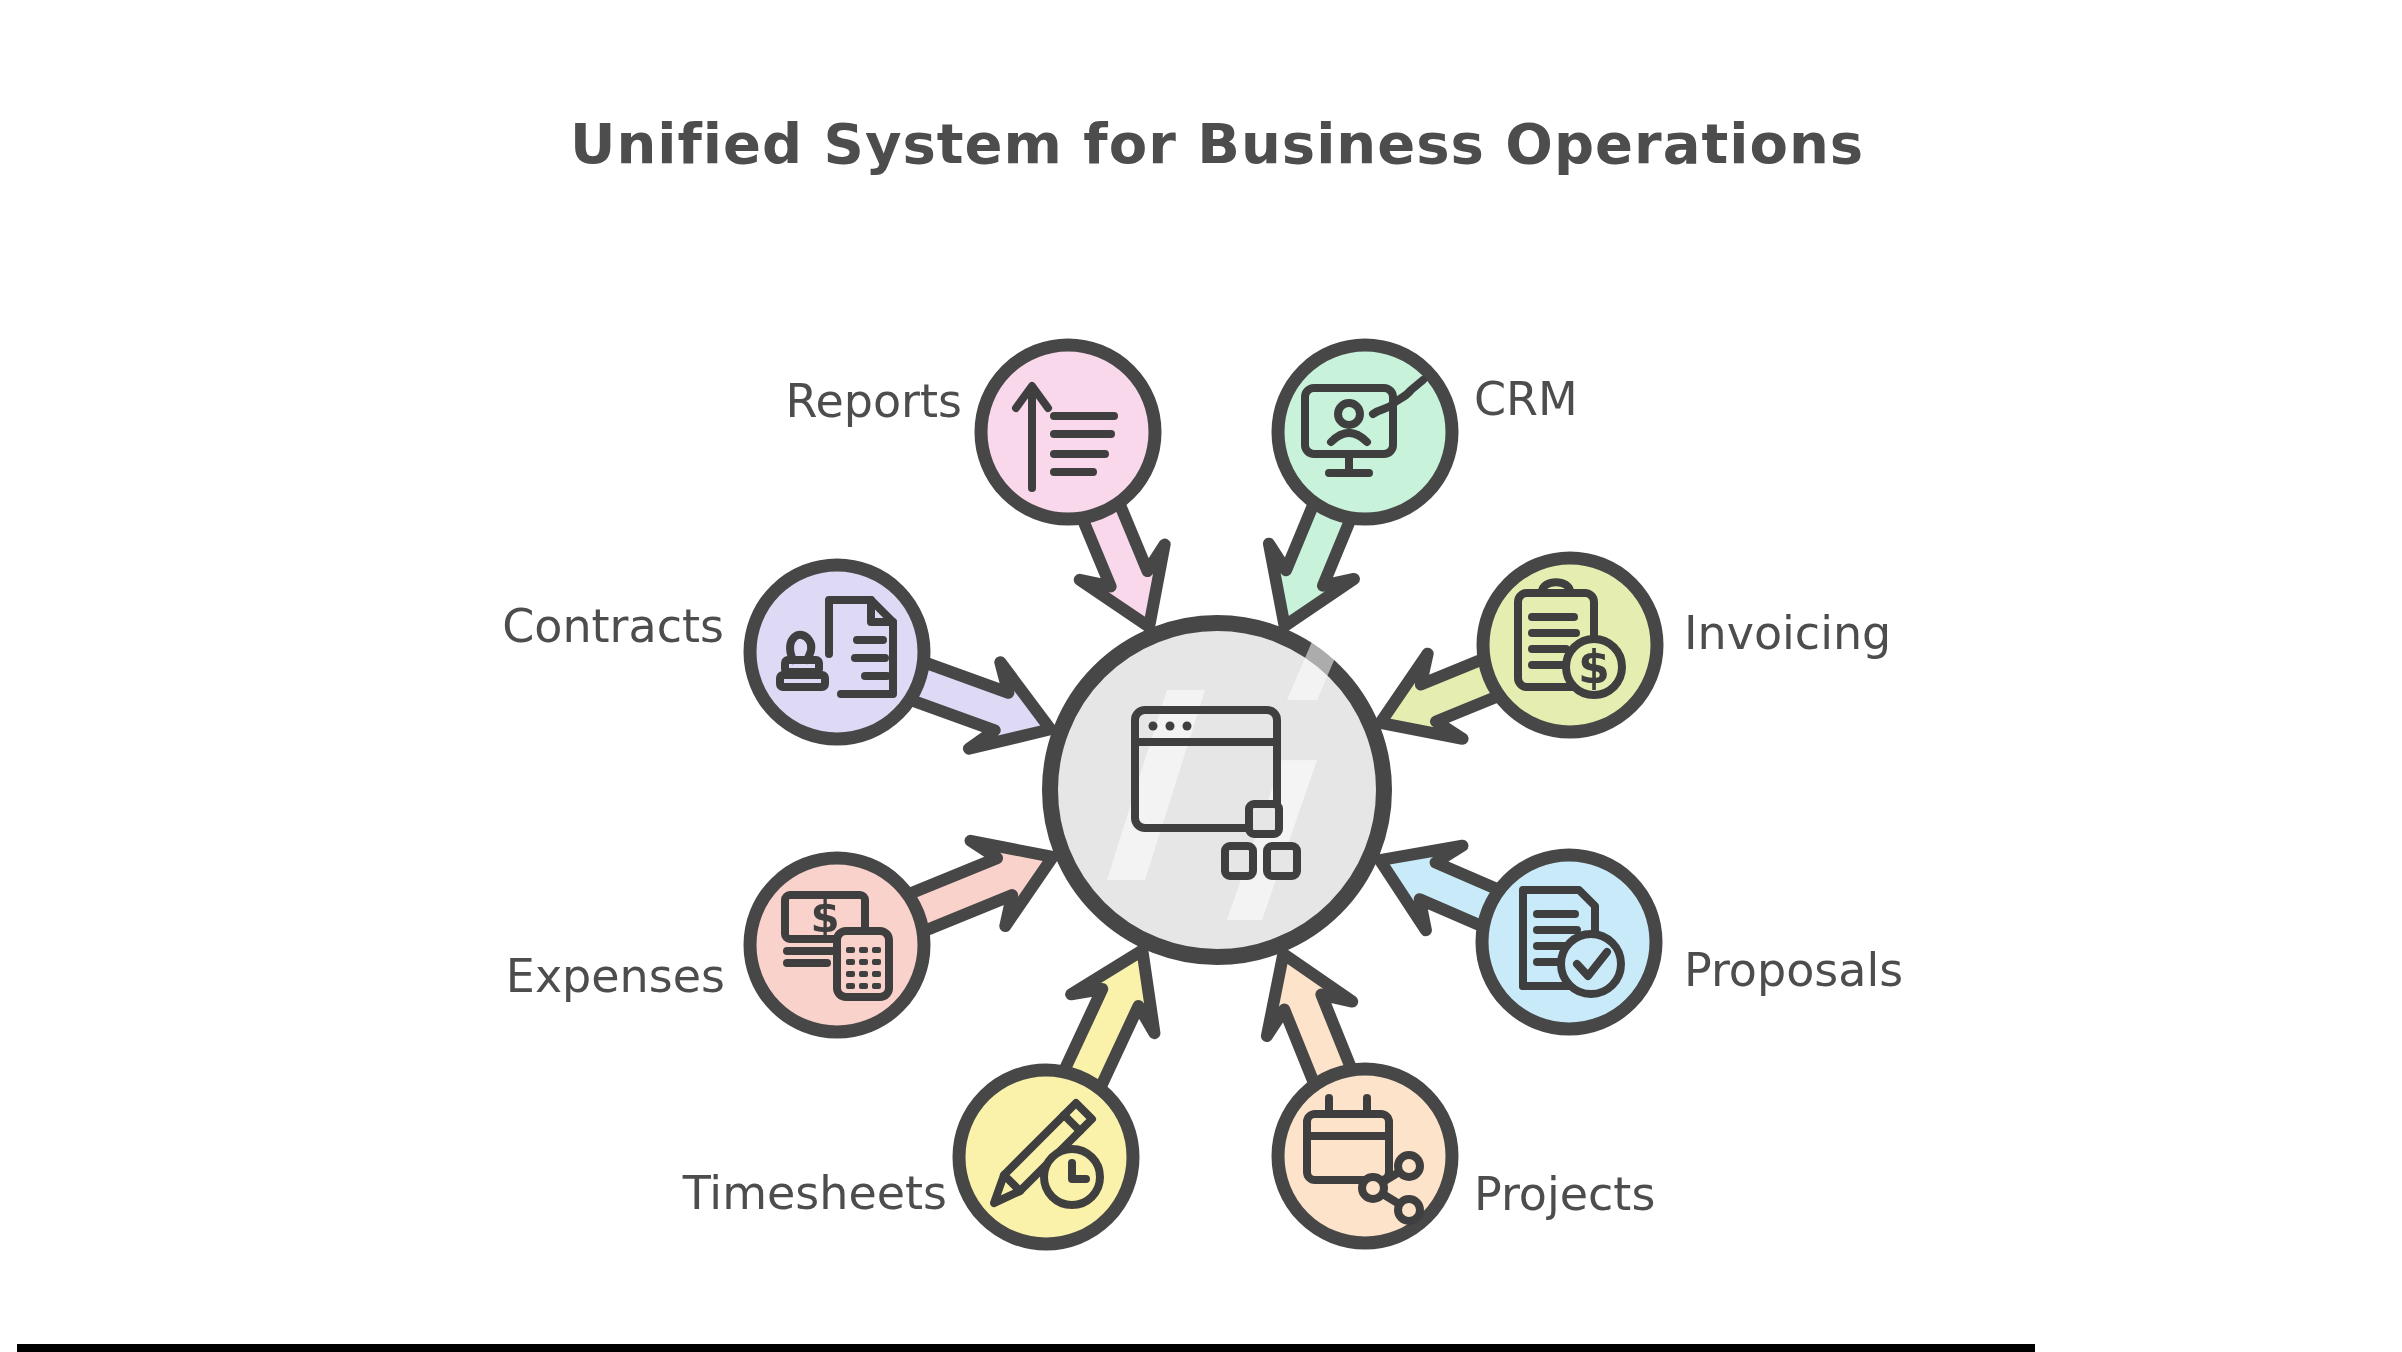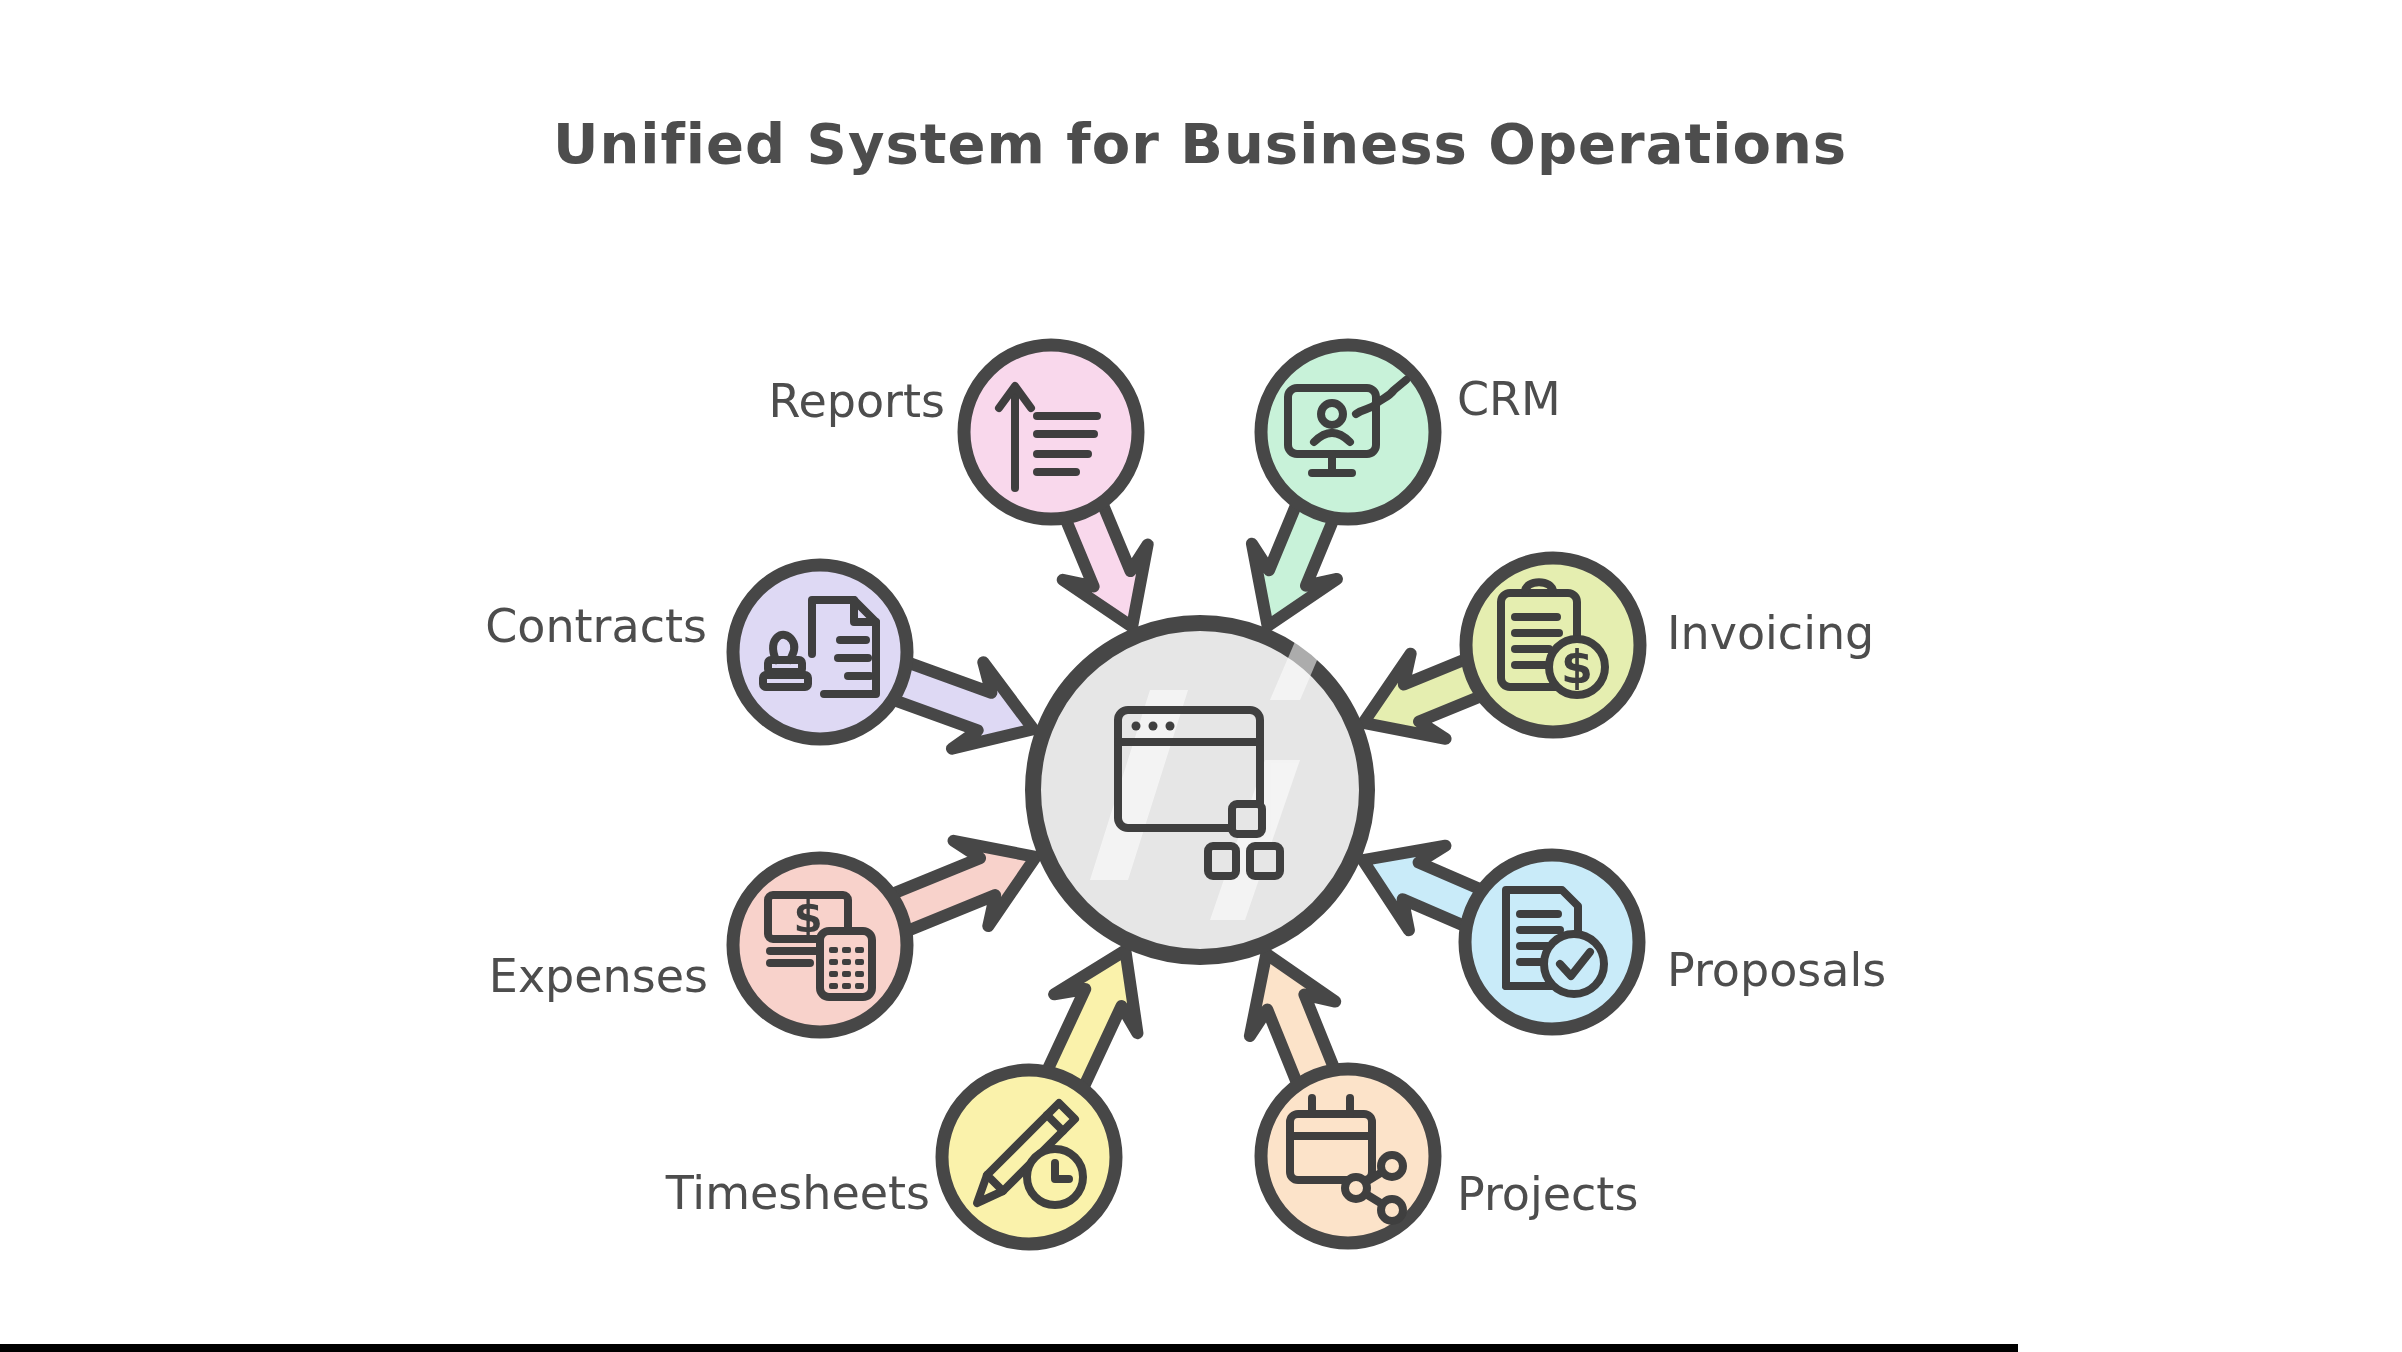--- a/index.html
+++ b/index.html
@@ -1,16 +1,16 @@
 <!DOCTYPE html>
 <html><head>
 <meta charset="utf-8">
 <style>
   html,body{margin:0;padding:0;background:#ffffff;}
-  .stage{position:relative;width:2018px;height:1352px;background:#ffffff;overflow:hidden;}
+  .stage{position:relative;width:2018px;height:1352px;background:#ffffff;overflow:hidden;padding-left:17px;}
   svg{display:block;}
   .title-text{font-family:"DejaVu Sans",sans-serif;font-size:56px;font-weight:bold;fill:#4d4d4d;letter-spacing:1px;}
   .node-label{font-family:"DejaVu Sans",sans-serif;font-size:46px;fill:#4d4d4d;}
   .node-circle{stroke:#474747;stroke-width:13;}
   .center-circle{stroke:#474747;stroke-width:16;}
   .arrow{stroke:#474747;stroke-width:12;stroke-linejoin:round;}
   .icon{stroke:#3f3f3f;stroke-width:8;fill:none;stroke-linecap:round;stroke-linejoin:round;}
   .icon-fill{stroke:none;fill:#3f3f3f;}
   .coin-glyph{font-family:"DejaVu Sans",sans-serif;font-weight:bold;fill:#3f3f3f;stroke:none;}
 </style>

